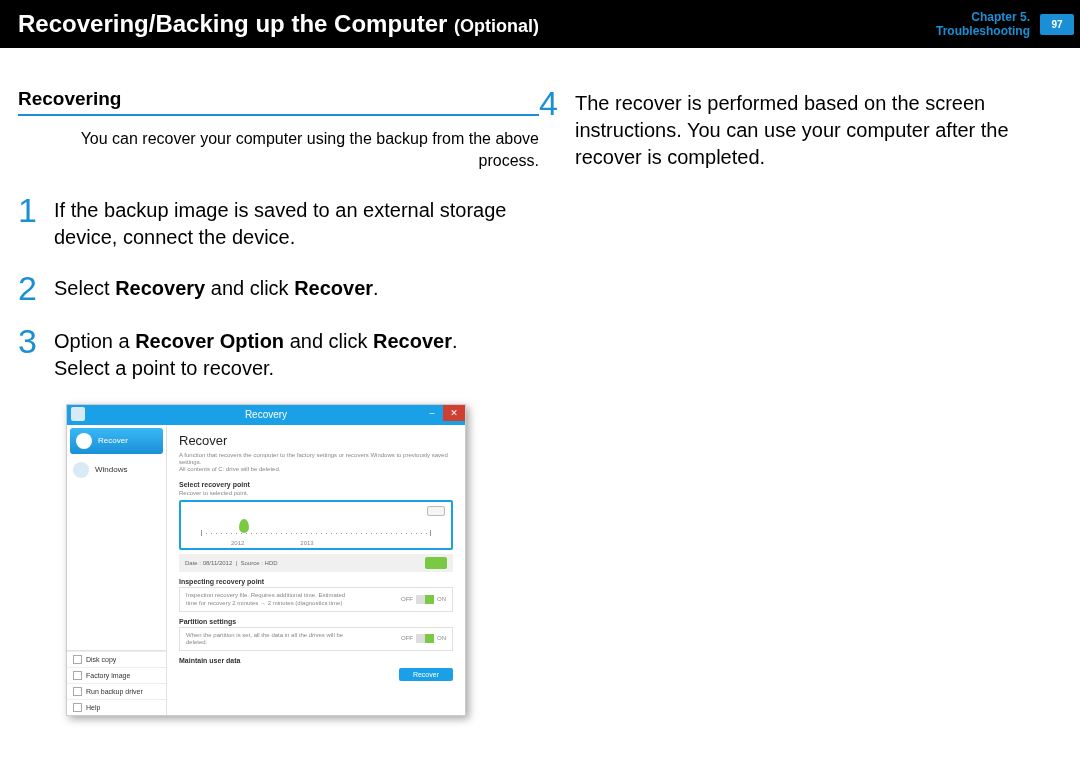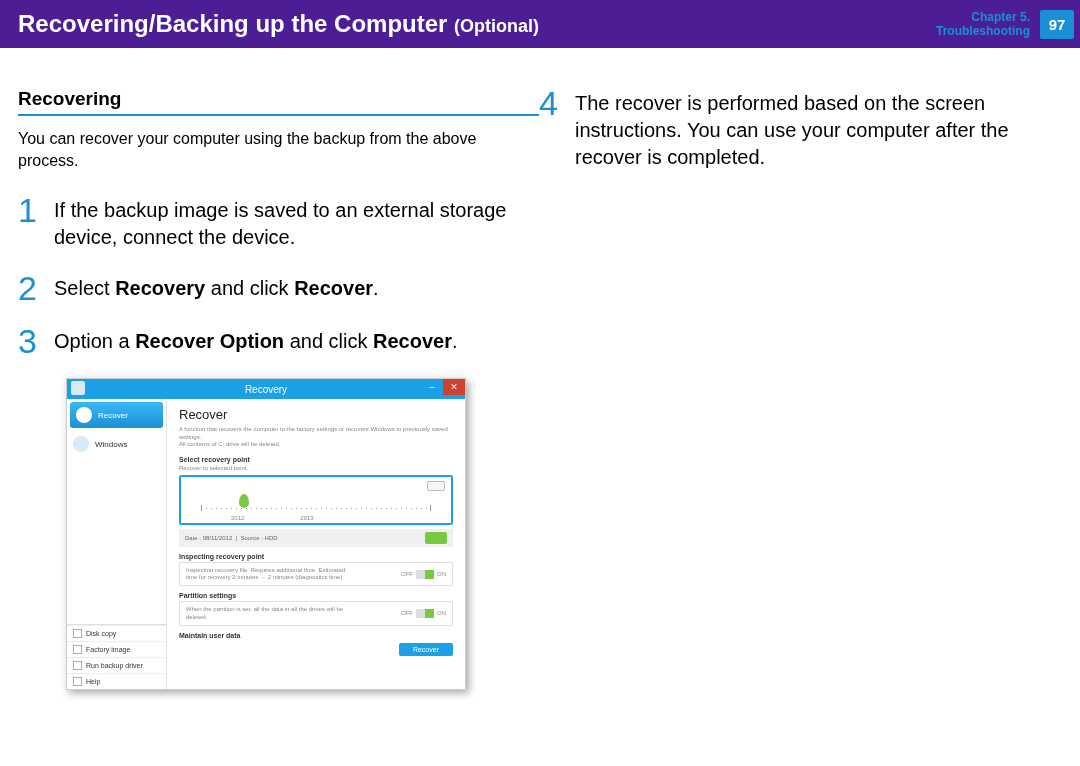--- a/index.html
+++ b/index.html
@@ -6,44 +6,44 @@
   body {
     width: 1080px;
     height: 766px;
     font-family: "Segoe UI", Arial, sans-serif;
     background: #fff;
     color: #000;
     position: relative;
     overflow: hidden;
   }
   .header {
-    background: #4c1d95;
+    background: #000000;
     color: #fff;
     height: 48px;
     display: flex;
     align-items: center;
     justify-content: space-between;
     padding: 0 0 0 18px;
   }
   .header-title { font-size: 24px; font-weight: 700; }
   .header-title .optional { font-weight: 700; font-size: 18px; }
   .header-right { display: flex; align-items: center; gap: 10px; padding-right: 6px; }
   .chapter-box { text-align: right; color: #1a8fd6; font-size: 12px; font-weight: 700; line-height: 1.2; }
   .page-badge {
-    background: #1a8fd6; color: #fff; width: 34px; height: 29px;
+    background: #1a8fd6; color: #fff; width: 34px; height: 21px;
     display: flex; align-items: center; justify-content: center;
-    font-weight: 700; font-size: 15px; border-radius: 2px;
+    font-weight: 700; font-size: 10px; border-radius: 2px;
   }
   .content { display: flex; padding: 40px 20px 0 18px; }
   .col { flex: 1; }
   .section-title {
     font-size: 19px; font-weight: 700; border-bottom: 2px solid #1a8fd6;
     padding-bottom: 4px; margin-bottom: 12px; width: 100%;
   }
-  .intro-text { font-size: 16px; line-height: 1.35; margin-bottom: 24px; }
+  .intro-text { font-size: 16px; line-height: 1.35; margin-bottom: 24px; text-align: right; }
   .step { display: flex; gap: 12px; margin-bottom: 22px; }
   .step-num { color: #1a8fd6; font-size: 34px; font-weight: 400; line-height: 0.9; min-width: 24px; font-family: "Segoe UI Light", "Segoe UI", sans-serif; }
   .step-body { font-size: 20px; line-height: 1.35; padding-top: 2px; }
   .step-body b { font-weight: 700; }
 
   
   .app-shot {
     width: 400px; margin-left: 48px; margin-top: 6px;
     box-shadow: 3px 3px 8px rgba(0,0,0,0.35);
     border: 1px solid #ccc;
@@ -161,20 +161,21 @@
       <div class="step-num">2</div>
       <div class="step-body">
         <span>Select </span><b>Recovery</b><span> and click </span><b>Recover</b><span>.</span>
       </div>
     </div>
 
     <div class="step">
       <div class="step-num">3</div>
       <div class="step-body">
         <span>Option a </span><b>Recover Option</b><span> and click </span><b>Recover</b><span>.</span>
+        <div>Select a point to recover.</div>
       </div>
     </div>
 
     <div class="app-shot">
       <div class="app-titlebar">
         <span class="app-title-left"></span>
         <span>Recovery</span>
         <div class="win-controls">
           <div class="win-btn win-min">–</div>
           <div class="win-btn win-close">✕</div>

